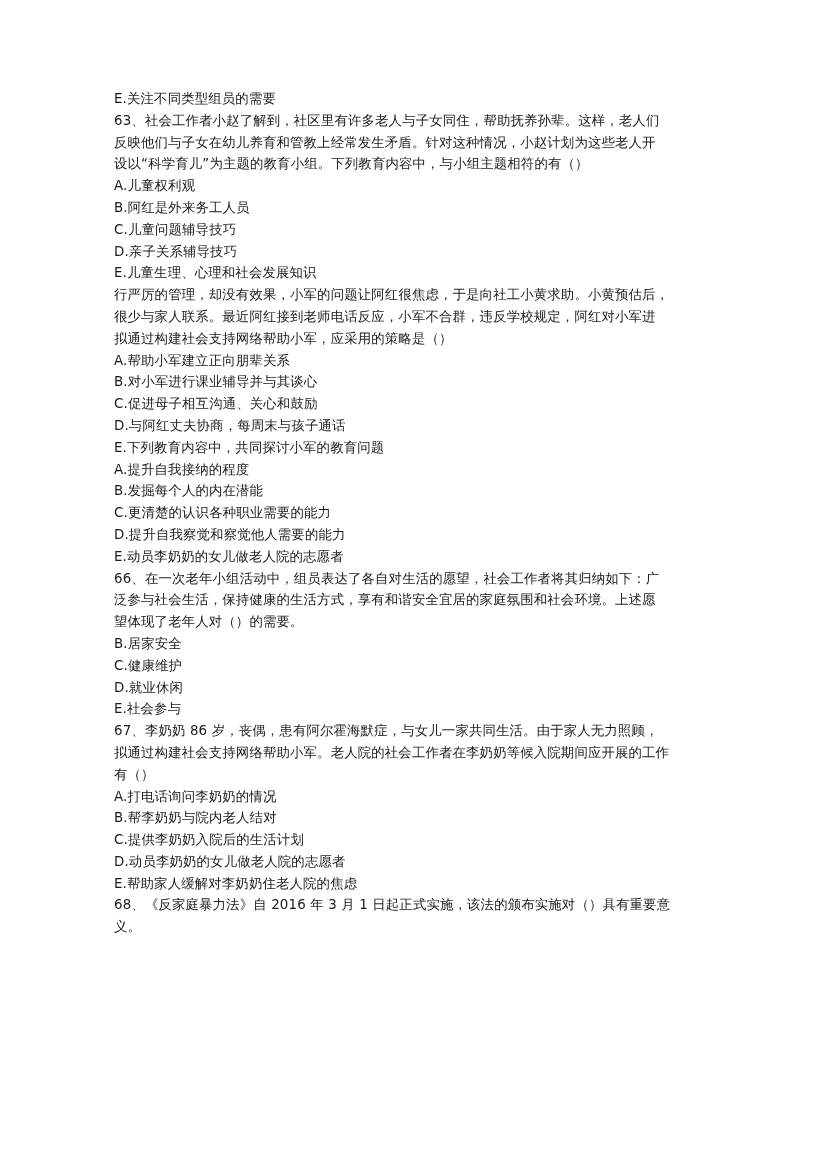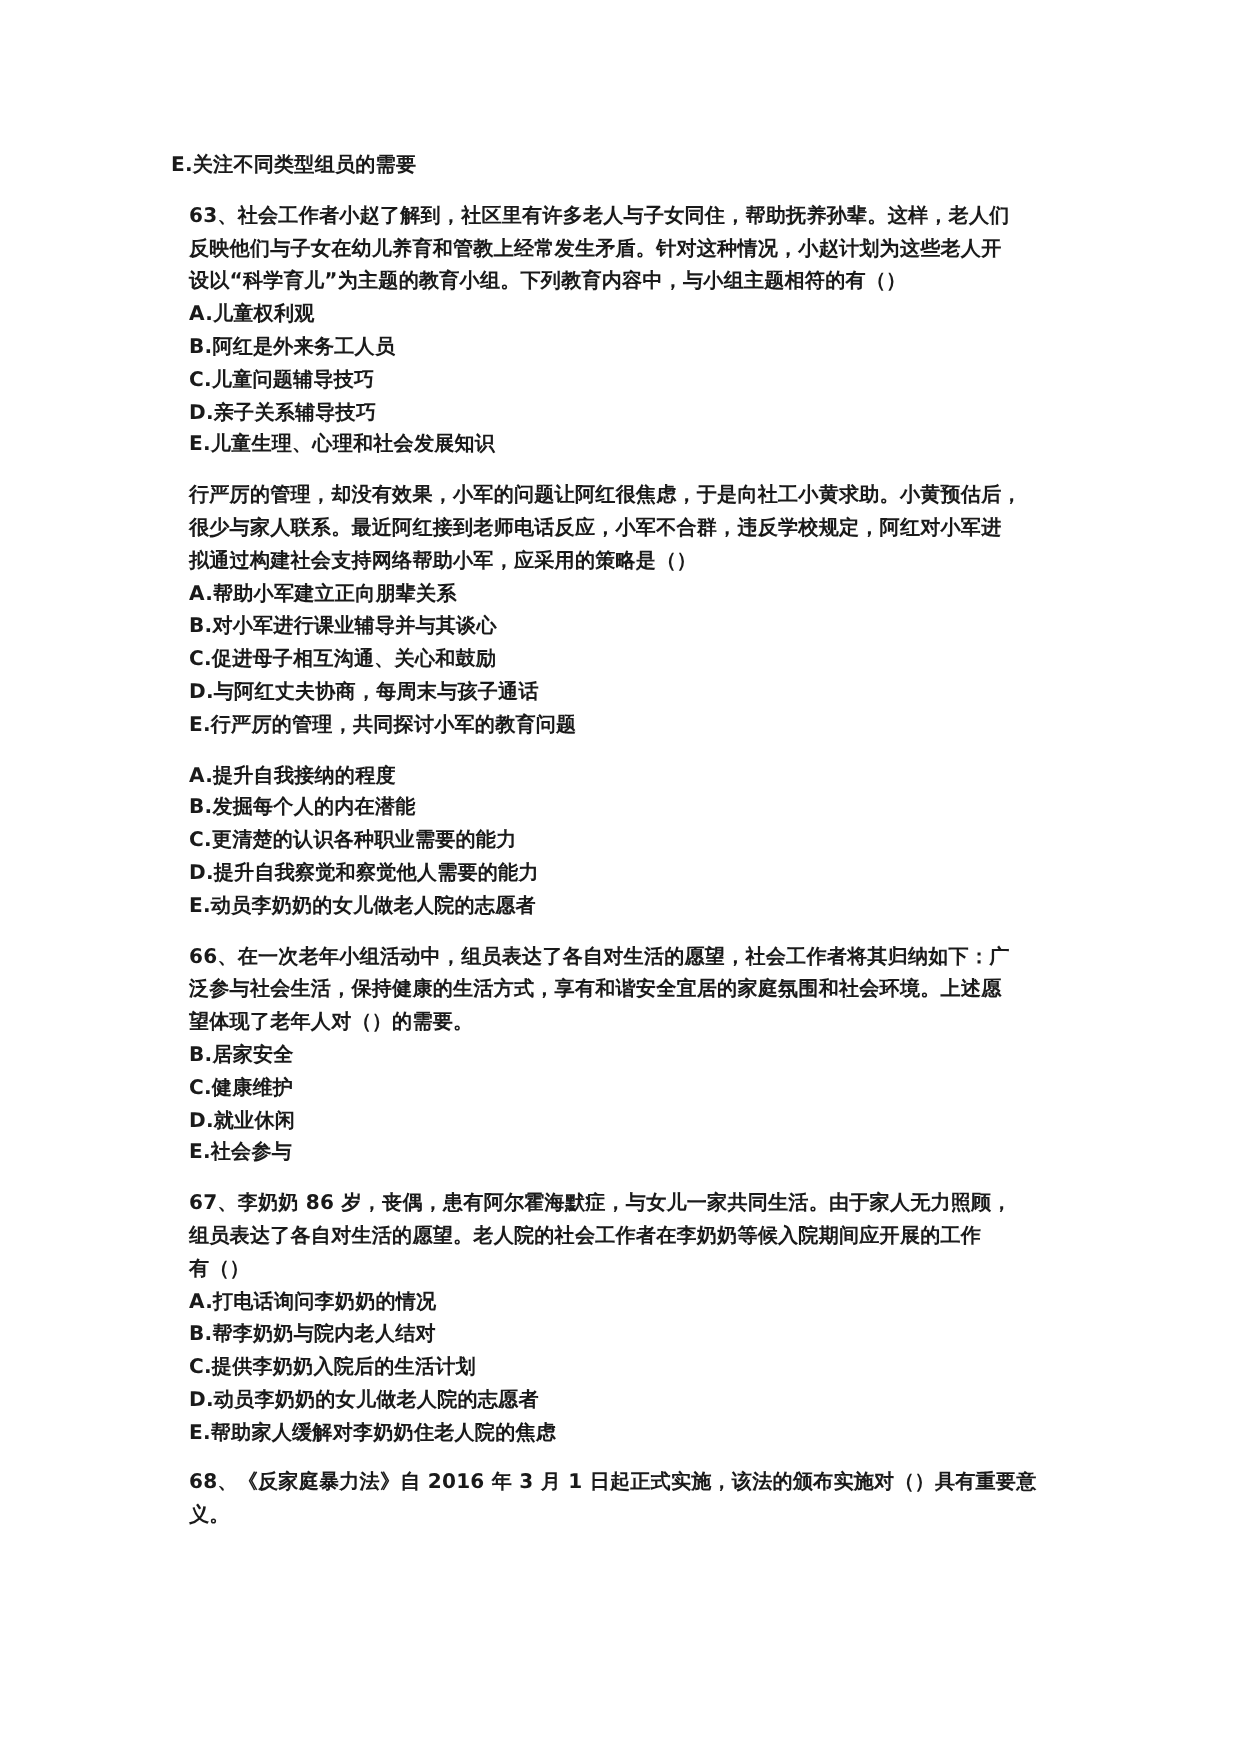--- a/index.html
+++ b/index.html
@@ -11,32 +11,31 @@
       width: 830px;
       height: 1175px;
       position: relative;
       overflow: hidden;
       font-family: "DejaVu Sans", "Liberation Sans", sans-serif;
       color: #1a1a1a;
     }
     .page {
       position: absolute;
       left: 114px;
-      top: 100px;
+      top: 88px;
       width: 600px;
-      font-weight: bold;
     }
     .line {
       font-size: 13.4px;
       line-height: 21.8px;
       height: 21.8px;
       white-space: nowrap;
       letter-spacing: 0.15px;
     }
-    .q-block { margin: 12px; padding: 0; }
+    .q-block { margin: 0; padding: 0; }
     .q-text .line { white-space: nowrap; }
     .opt { white-space: nowrap; }
   </style>
 </head>
 <body>
 
 <div class="page">
   <div class="line opt">E.关注不同类型组员的需要</div>
 
   <div class="q-block">
@@ -55,21 +54,21 @@
   <div class="q-block">
     <div class="q-text">
       <div class="line">行严厉的管理，却没有效果，小军的问题让阿红很焦虑，于是向社工小黄求助。小黄预估后，</div>
       <div class="line">很少与家人联系。最近阿红接到老师电话反应，小军不合群，违反学校规定，阿红对小军进</div>
       <div class="line">拟通过构建社会支持网络帮助小军，应采用的策略是（）</div>
     </div>
     <div class="line opt">A.帮助小军建立正向朋辈关系</div>
     <div class="line opt">B.对小军进行课业辅导并与其谈心</div>
     <div class="line opt">C.促进母子相互沟通、关心和鼓励</div>
     <div class="line opt">D.与阿红丈夫协商，每周末与孩子通话</div>
-    <div class="line opt">E.行严厉的管理，共同探讨小军的教育问题</div>
+    <div class="line opt">E.下列教育内容中，共同探讨小军的教育问题</div>
   </div>
 
   <div class="q-block">
     <div class="line opt">A.提升自我接纳的程度</div>
     <div class="line opt">B.发掘每个人的内在潜能</div>
     <div class="line opt">C.更清楚的认识各种职业需要的能力</div>
     <div class="line opt">D.提升自我察觉和察觉他人需要的能力</div>
     <div class="line opt">E.动员李奶奶的女儿做老人院的志愿者</div>
   </div>
 
@@ -81,21 +80,21 @@
     </div>
     <div class="line opt">B.居家安全</div>
     <div class="line opt">C.健康维护</div>
     <div class="line opt">D.就业休闲</div>
     <div class="line opt">E.社会参与</div>
   </div>
 
   <div class="q-block">
     <div class="q-text">
       <div class="line">67、李奶奶 86 岁，丧偶，患有阿尔霍海默症，与女儿一家共同生活。由于家人无力照顾，</div>
-      <div class="line">组员表达了各自对生活的愿望。老人院的社会工作者在李奶奶等候入院期间应开展的工作</div>
+      <div class="line">拟通过构建社会支持网络帮助小军。老人院的社会工作者在李奶奶等候入院期间应开展的工作</div>
       <div class="line">有（）</div>
     </div>
     <div class="line opt">A.打电话询问李奶奶的情况</div>
     <div class="line opt">B.帮李奶奶与院内老人结对</div>
     <div class="line opt">C.提供李奶奶入院后的生活计划</div>
     <div class="line opt">D.动员李奶奶的女儿做老人院的志愿者</div>
     <div class="line opt">E.帮助家人缓解对李奶奶住老人院的焦虑</div>
   </div>
 
   <div class="q-block">

